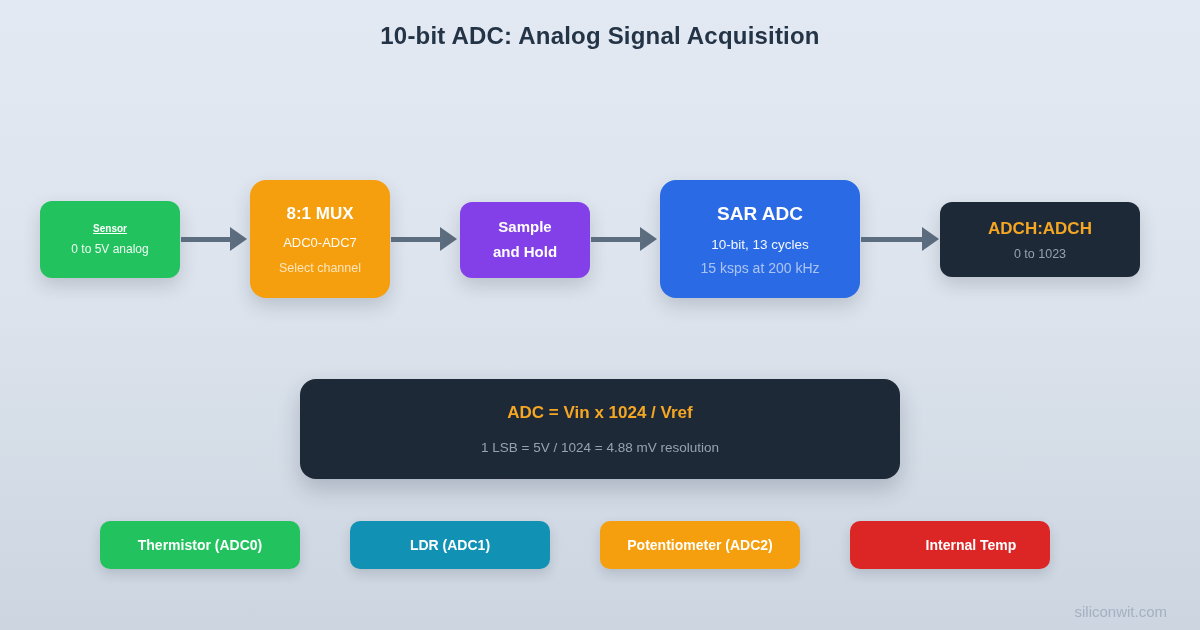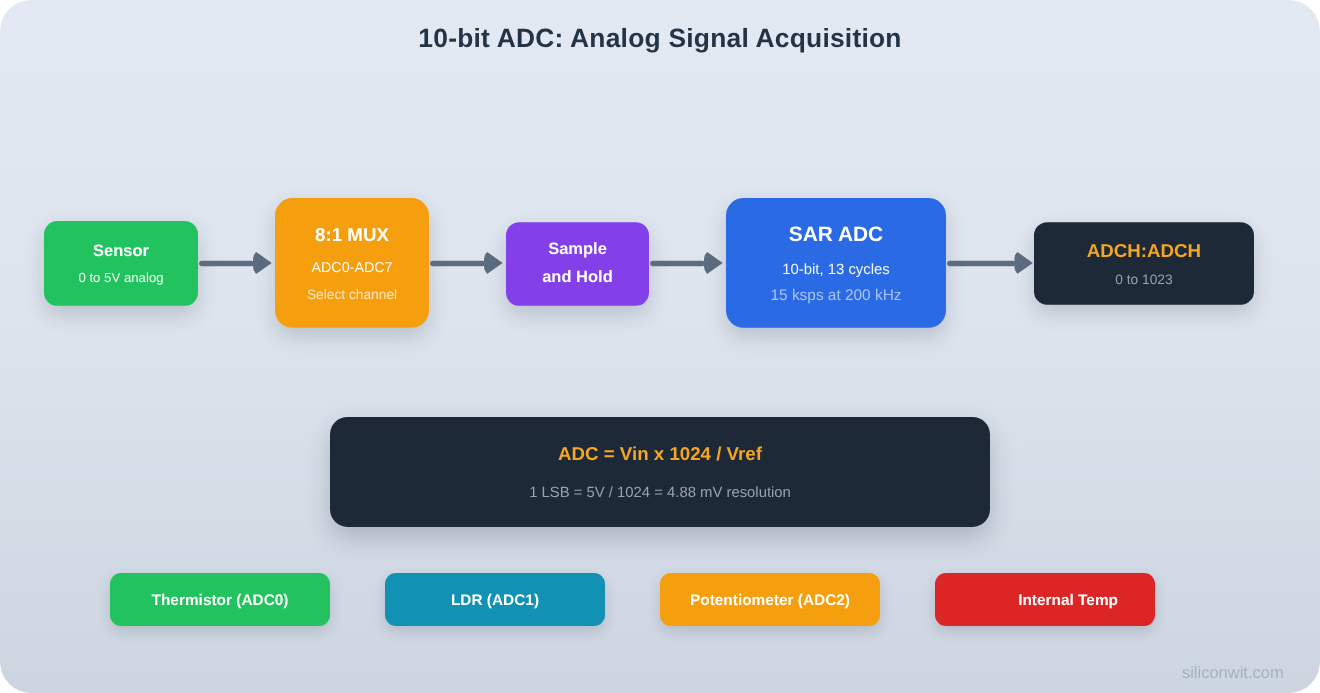--- a/index.html
+++ b/index.html
@@ -1,34 +1,34 @@
 <!DOCTYPE html>
 <html><head>
 <meta charset="utf-8">
 <style>
-  * { margin:0; padding:0; box-sizing:border-box;border-radius:28px; }
+  * { margin:0; padding:0; box-sizing:border-box; }
   body { font-family:"Liberation Sans", sans-serif; }
   .canvas {
     position:relative; width:1200px; height:630px; overflow:hidden;
     background:linear-gradient(180deg,#e3e9f2 0%,#dde4ee 45%,#ccd5e0 100%);
   }
   .title {
     position:absolute; top:22px; left:0; width:100%; text-align:center;
     font-size:24px; font-weight:bold; color:#243447; letter-spacing:.2px;
   }
   .node {
     position:absolute; color:#fff; display:flex; flex-direction:column;
     align-items:center; justify-content:center; text-align:center;
     box-shadow:0 8px 18px rgba(31,42,58,.18);
   }
   .node-title { font-weight:bold; }
   .node-sub { margin-top:8px; }
 
   #sensor { left:40px; top:201px; width:140px; height:77px; background:#22c35e; border-radius:12px; }
-  #sensor .node-title { font-size:15px; }
+  #sensor .node-title { font-size:10px;text-decoration:underline; }
   #sensor .node-sub { font-size:12px; color:rgba(255,255,255,.92); }
 
   #mux { left:250px; top:180px; width:140px; height:118px; background:#f59f0e; border-radius:16px; }
   #mux .node-title { font-size:17px; }
   #mux .sub1 { margin-top:11px; font-size:13px; color:rgba(255,255,255,.95); }
   #mux .sub2 { margin-top:11px; font-size:12.5px; color:rgba(255,255,255,.72);text-align:center; }
 
   #sample-hold { left:460px; top:202px; width:130px; height:76px; background:#8340e8; border-radius:12px; }
   #sample-hold .node-title { font-size:15px; line-height:1.65; }
 

